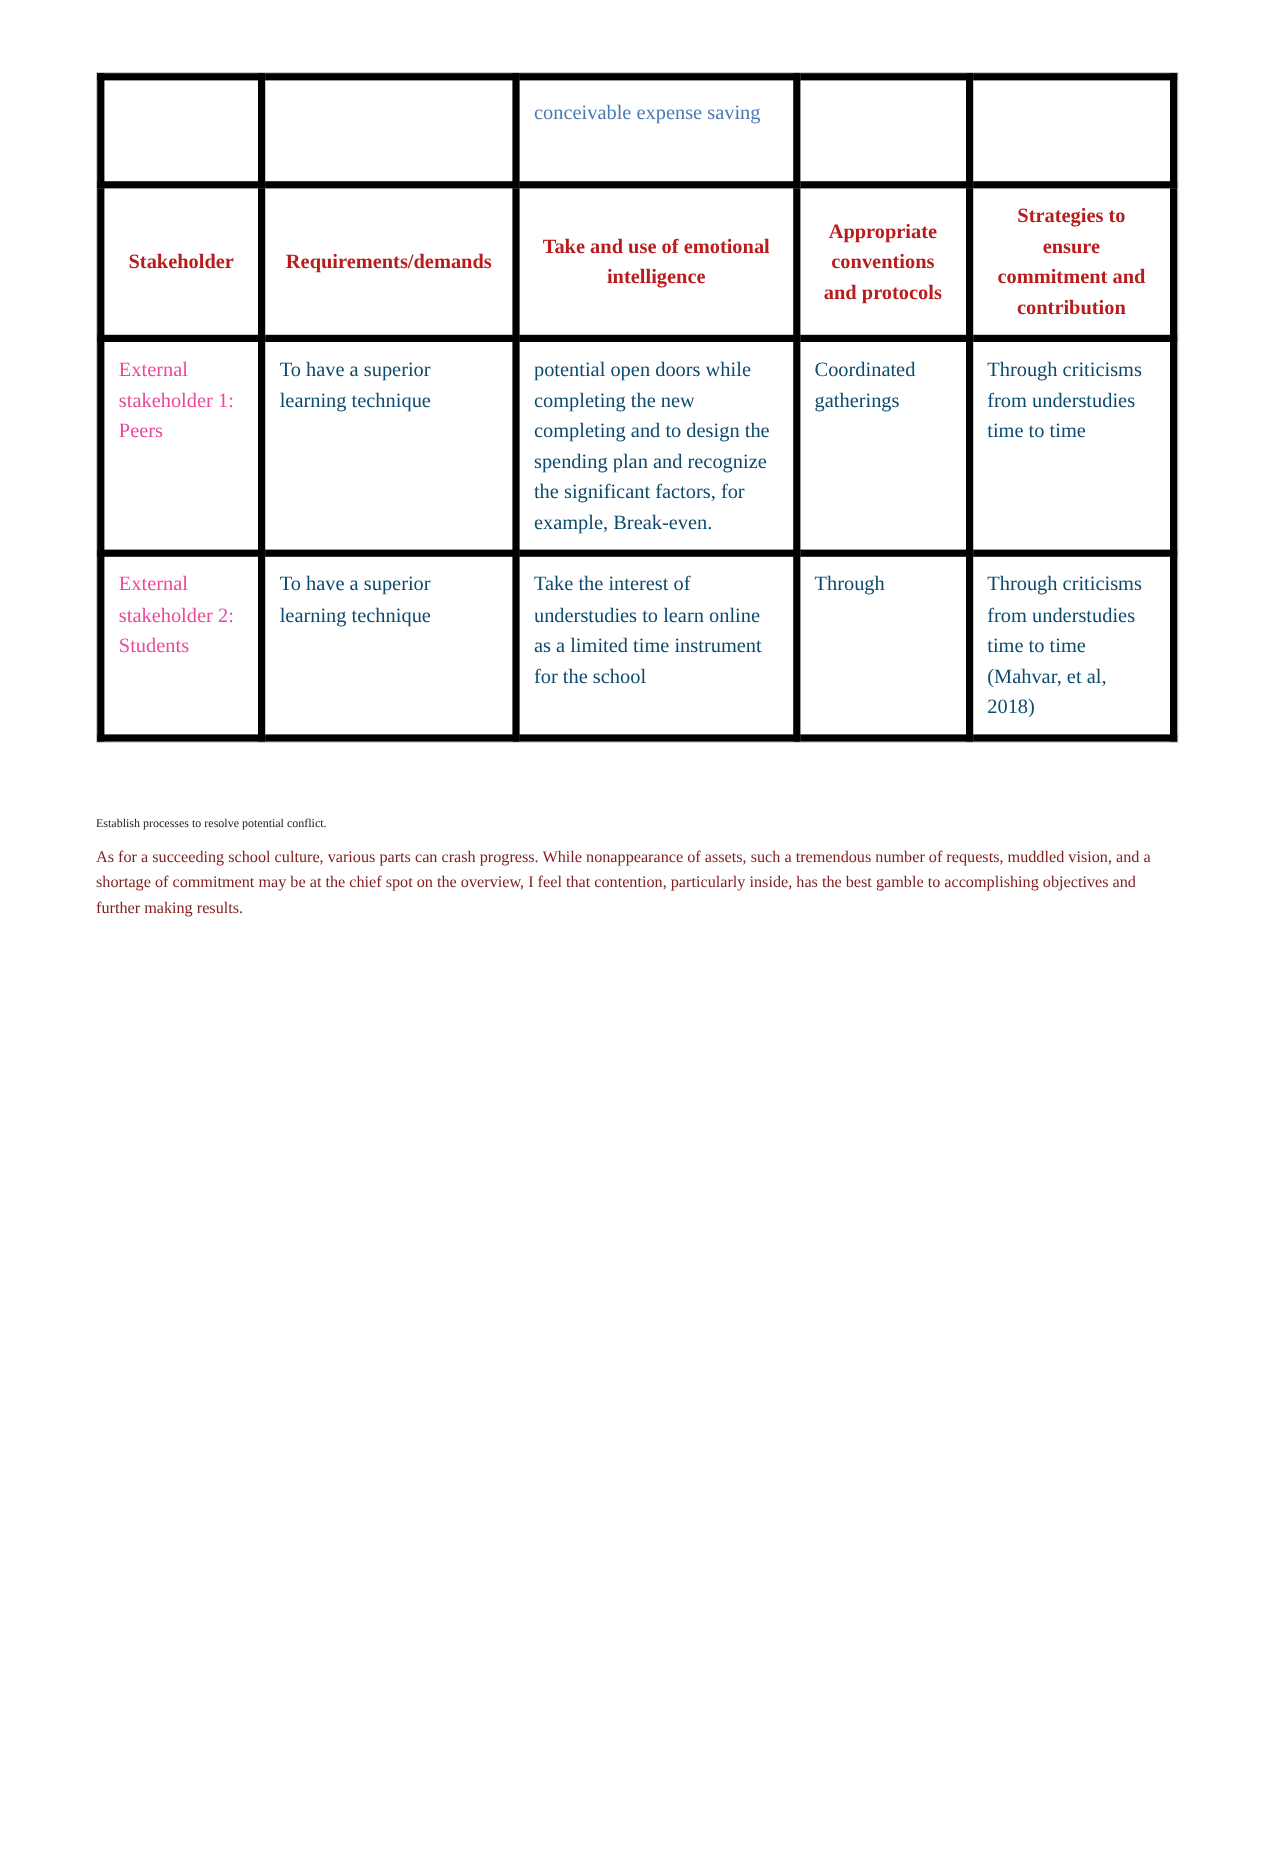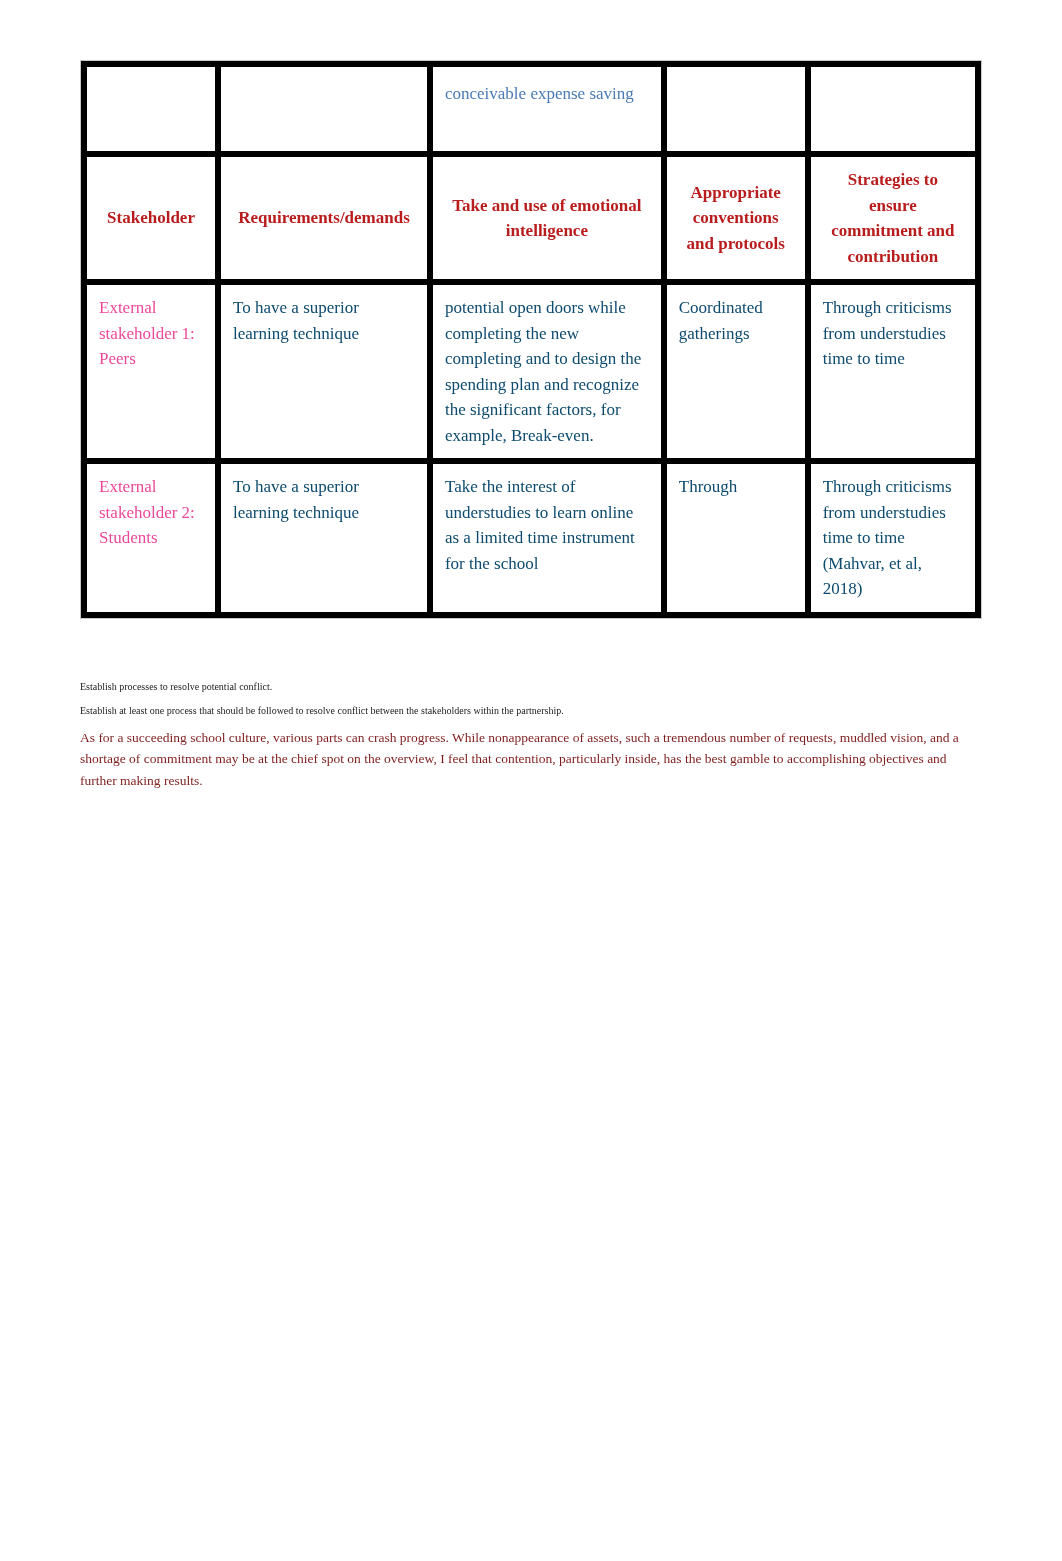--- a/index.html
+++ b/index.html
@@ -132,15 +132,14 @@
       <td>
         <span class="blue-text inner-text">Through criticisms from understudies time to time (Mahvar, et al, 2018)</span>
       </td>
     </tr>
   </tbody>
     </table>
 </div>
 
 <div>
   <p class="body-text">Establish processes to resolve potential conflict.</p>
-  <p class="body-text">Establish at least one process that should be followed to resolve conflict between the stakeholders within the partnership.</p>
   <p class="colored-paragraph">As for a succeeding school culture, various parts can crash progress. While nonappearance of assets, such a tremendous number of requests, muddled vision, and a shortage of commitment may be at the chief spot on the overview, I feel that contention, particularly inside, has the best gamble to accomplishing objectives and further making results.</p>
 </div>
 
 </body></html>

